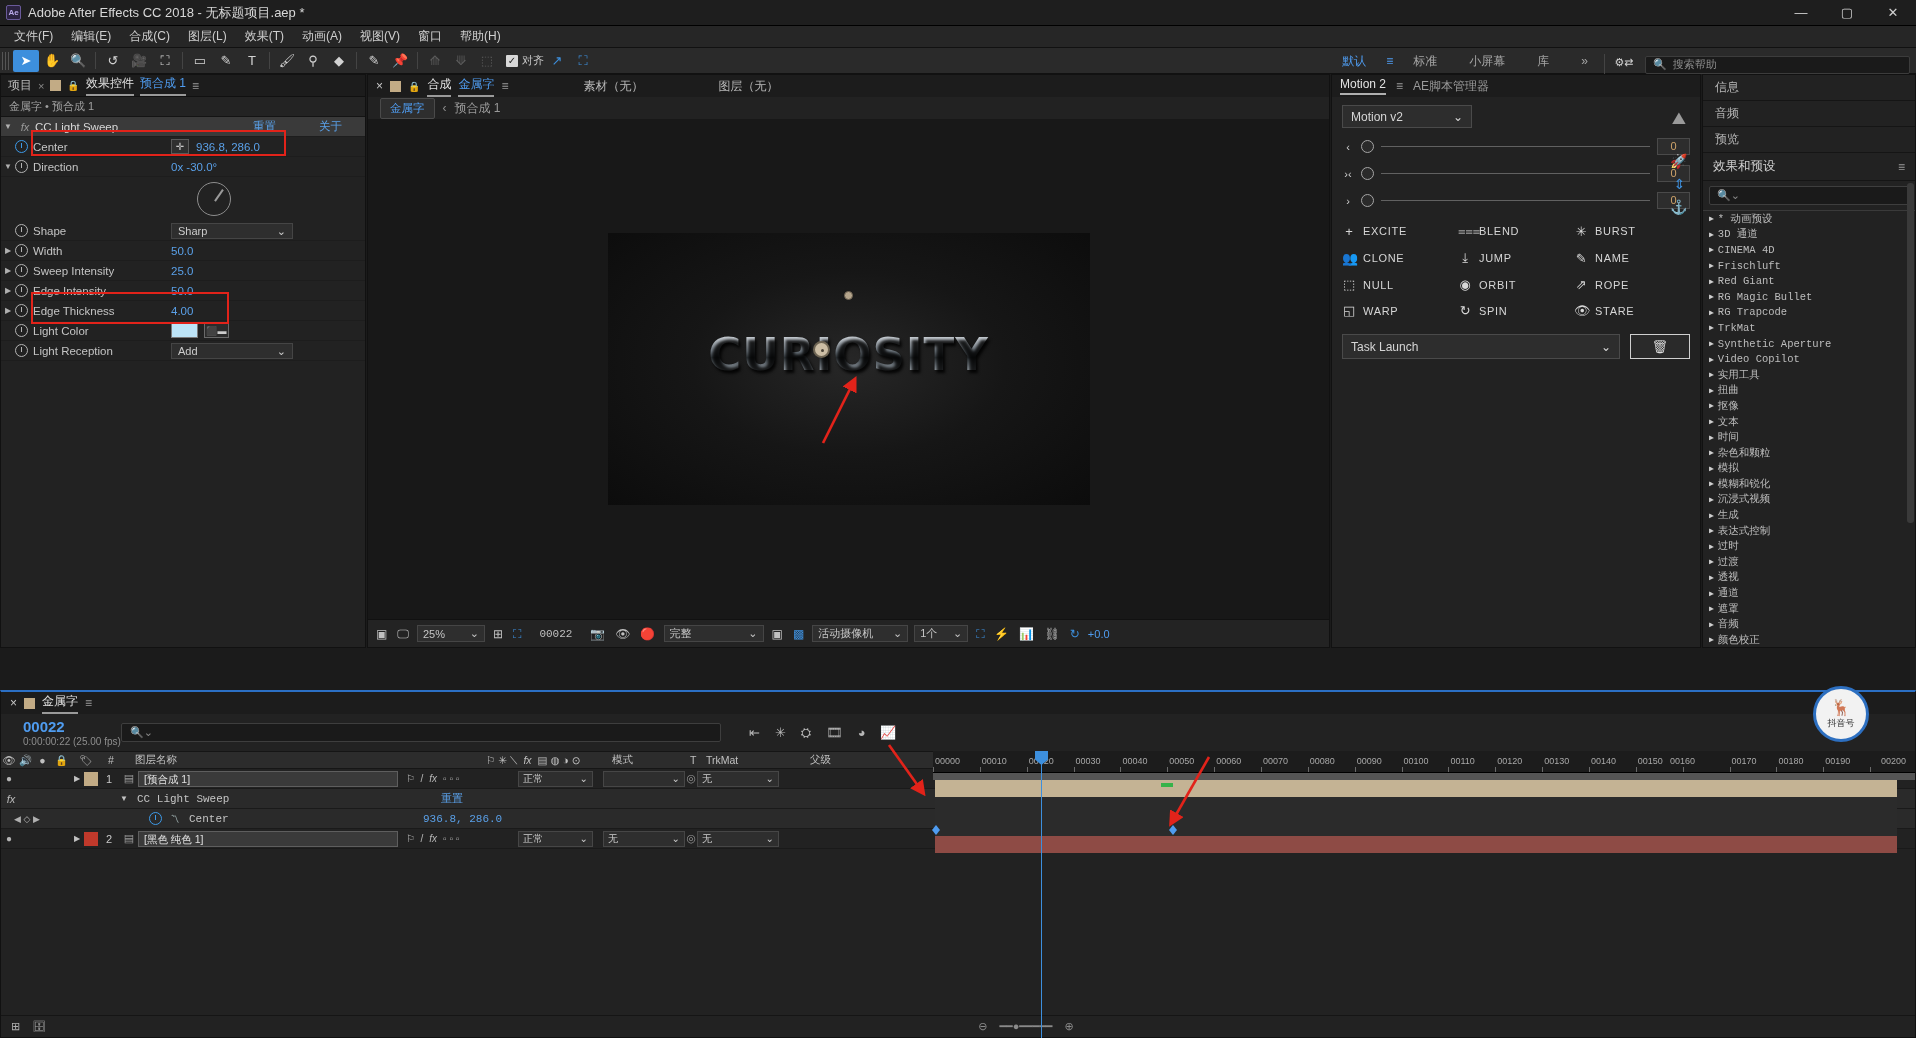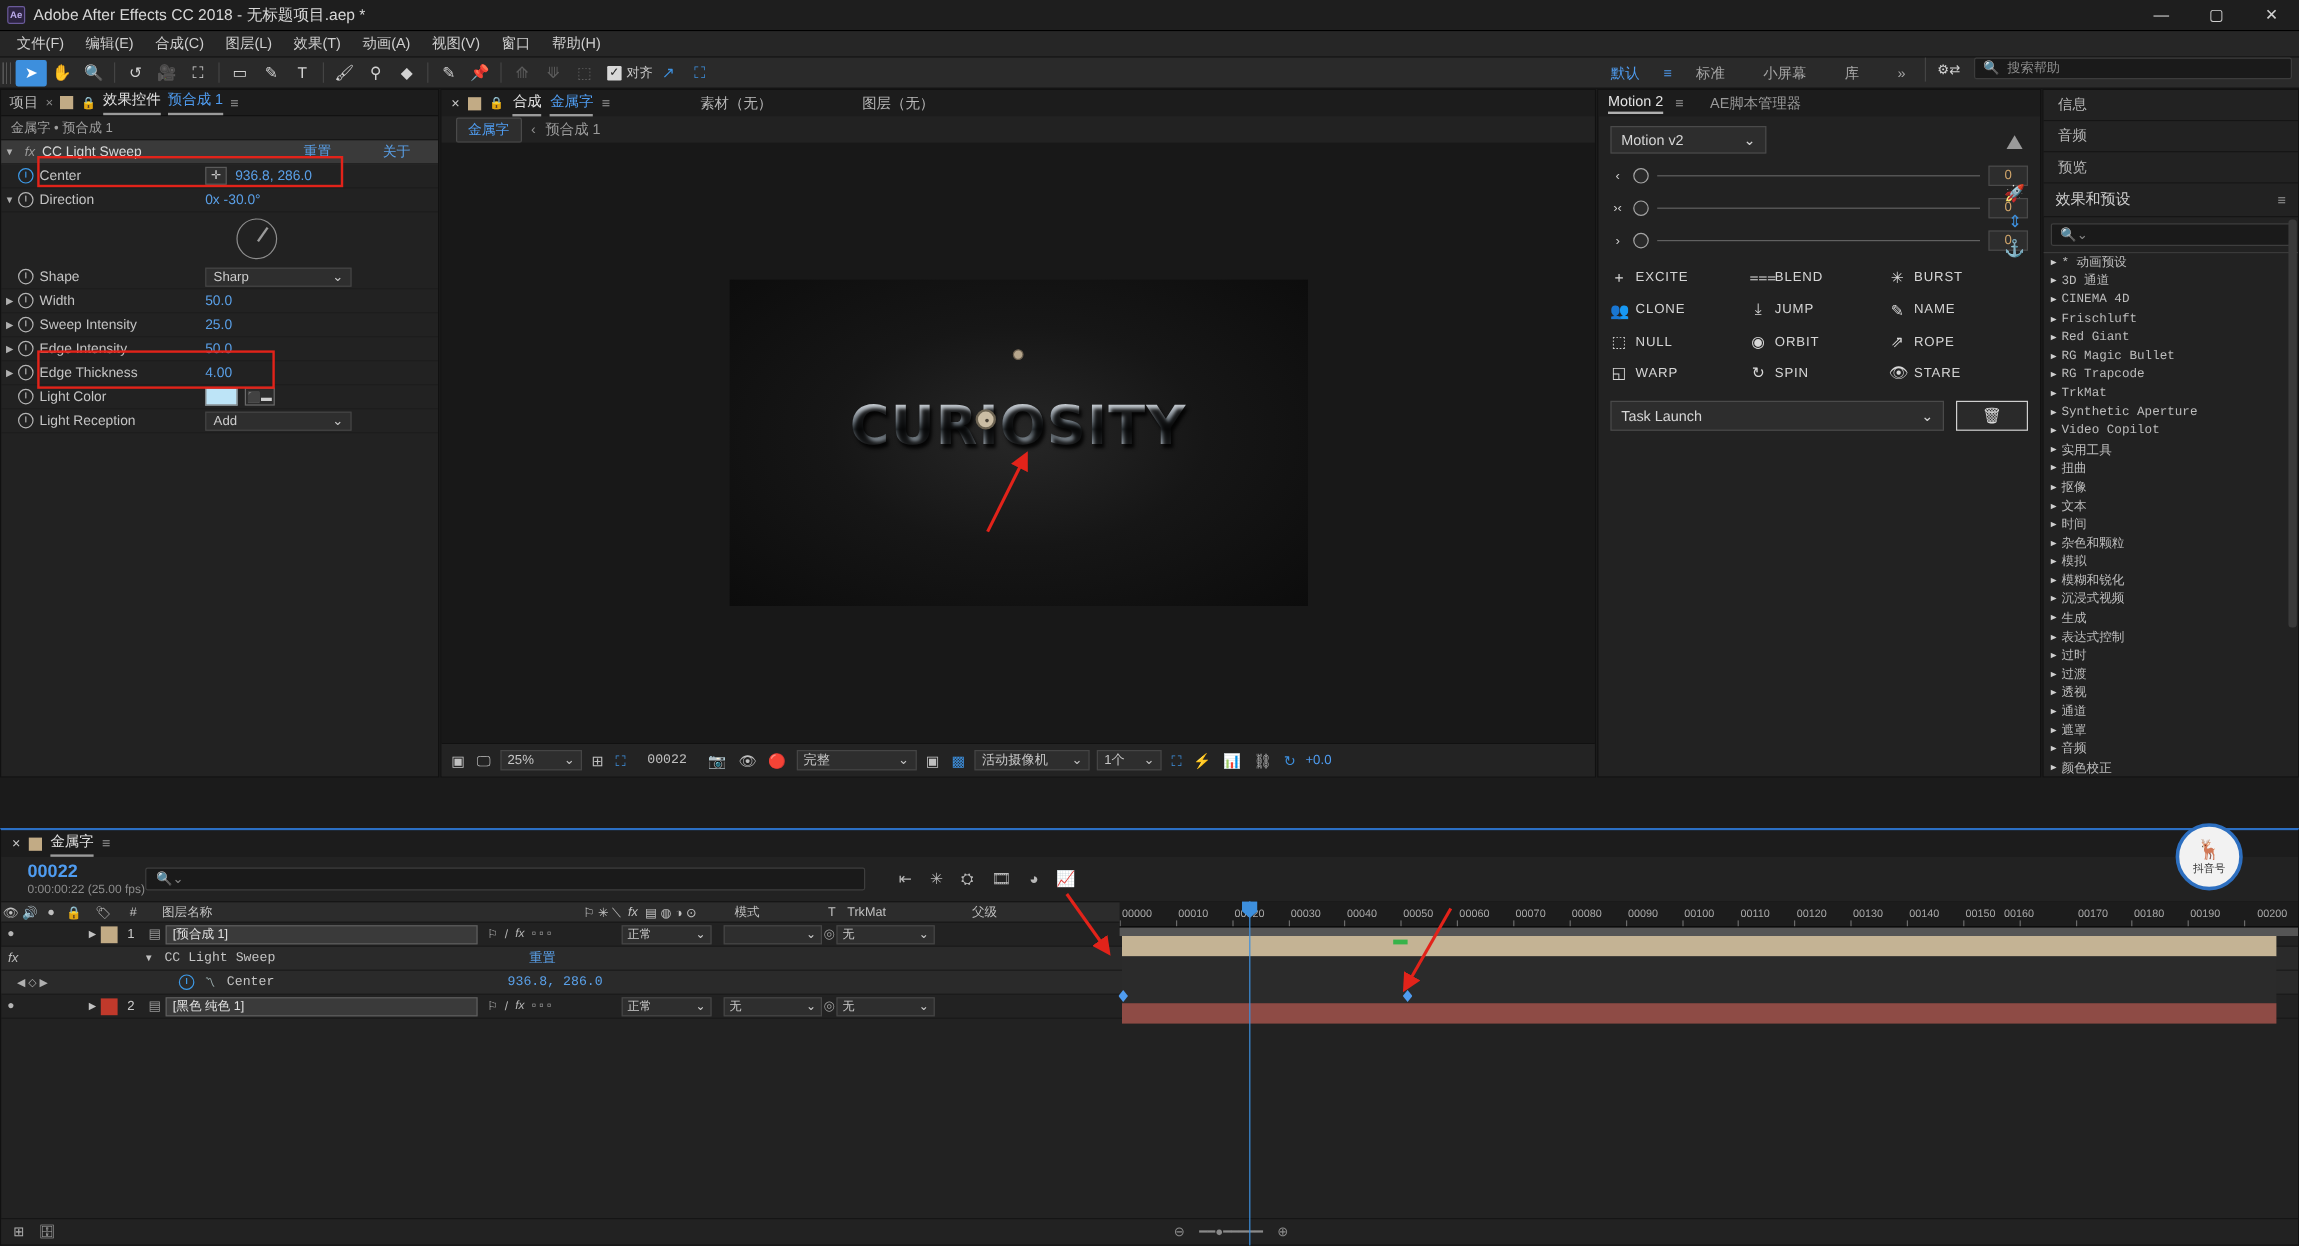--- a/index.html
+++ b/index.html
@@ -26,21 +26,21 @@
   
   #toolbar{ height:26px; background:#2a2a2a; display:flex; align-items:center; border-bottom:1px solid #111; position:relative;}
   .tgrip{ width:8px;height:18px;margin:0 3px 0 2px;
      background:repeating-linear-gradient(to right,#555 0 1px,transparent 1px 3px); }
   .tool{ width:26px;height:22px;display:flex;align-items:center;justify-content:center;color:#d2d2d2;font-size:13px;}
   .tool.sel{ background:#3d8fdd; color:#fff; border-radius:2px;}
   .tdiv{ width:1px;height:17px;background:#444;margin:0 4px;}
   .tdim{ color:#5c5c5c; }
   #align-chk{ display:flex;align-items:center;gap:4px;margin-left:6px;font-size:11px;}
   .cbox{ width:12px;height:12px;background:#d8d8d8;color:#222;font-size:10px;line-height:12px;text-align:center;border-radius:1px;}
-  #ws-area{ margin-left:auto; display:flex; align-items:flex-start; height:26px; }
+  #ws-area{ margin-left:auto; display:flex; align-items:flex-end; height:26px; }
   .ws{ padding:0 16px;font-size:12px;color:#a5a5a5;line-height:26px; }
   .ws.act{ color:#4f9cf0; }
   #ws-sep{ width:1px;height:20px;background:#444;margin-right:4px;}
   #help-search{ width:265px;height:18px;background:#1a1a1a;border:1px solid #3c3c3c;border-radius:2px;
      display:flex;align-items:center;gap:6px;padding:0 7px;margin:0 6px;color:#8c8c8c;font-size:11px;}
 
   
   .panel{ position:absolute; background:#222; border:1px solid #111; }
   .ptab{ height:22px;background:#1c1c1c;display:flex;align-items:center;gap:6px;padding:0 7px;
          border-bottom:1px solid #101010;font-size:12px;}
@@ -442,21 +442,21 @@
     <span class="vic">⛓</span>
     <span class="vic" style="color:#3d8fdd">↻</span>
     <span style="color:#4f9cf0">+0.0</span>
   </div>
 </div>
 
 <div class="panel" id="motion-panel">
   <div id="m2-tabs">
     <span class="m2tab on">Motion 2</span>
     <span class="ham">≡</span>
-    <span class="m2tab" style="margin-left:12px">AE脚本管理器</span>
+    <span class="m2tab" style="">AE脚本管理器</span>
   </div>
   <div id="m2-body">
     <div id="m2-preset">
       <span>Motion v2</span>
       <span>⌄</span>
     </div>
     <div id="m2-sliders-host">
         <div class="m2row">
           <span class="m2chev">‹</span>
           <span class="knob"></span>

